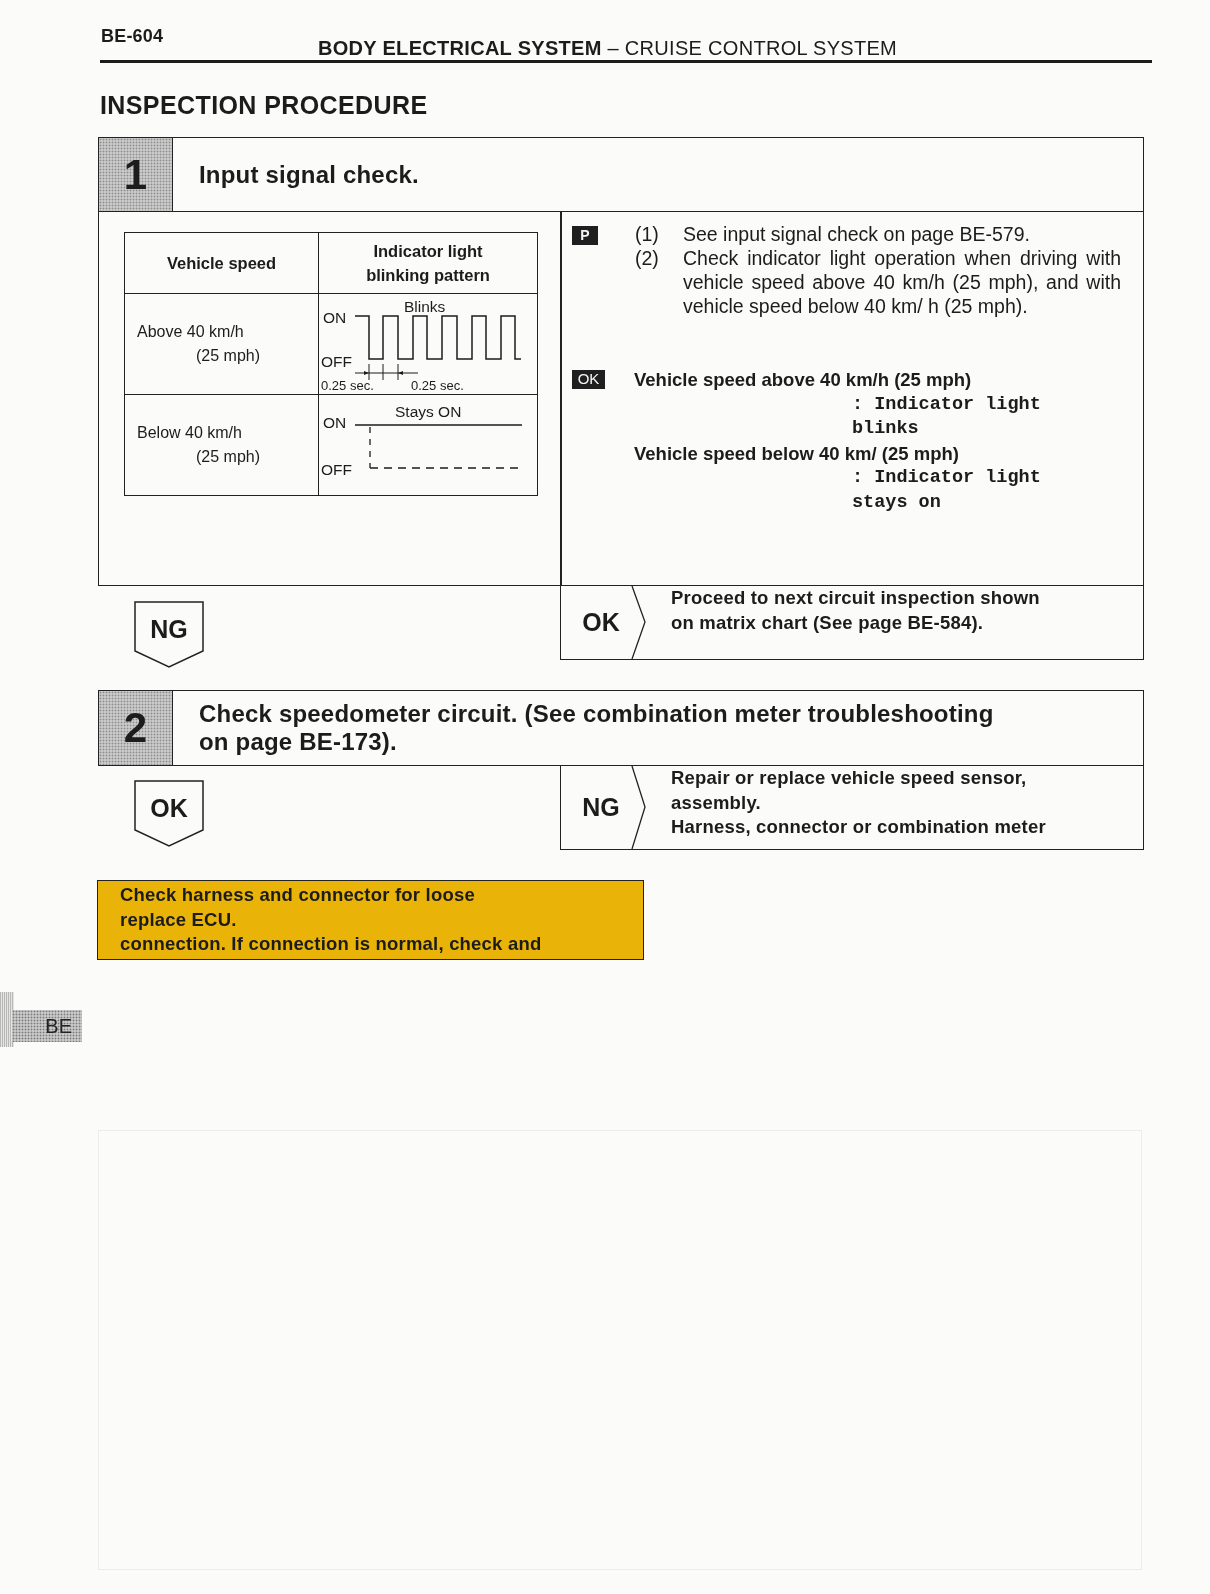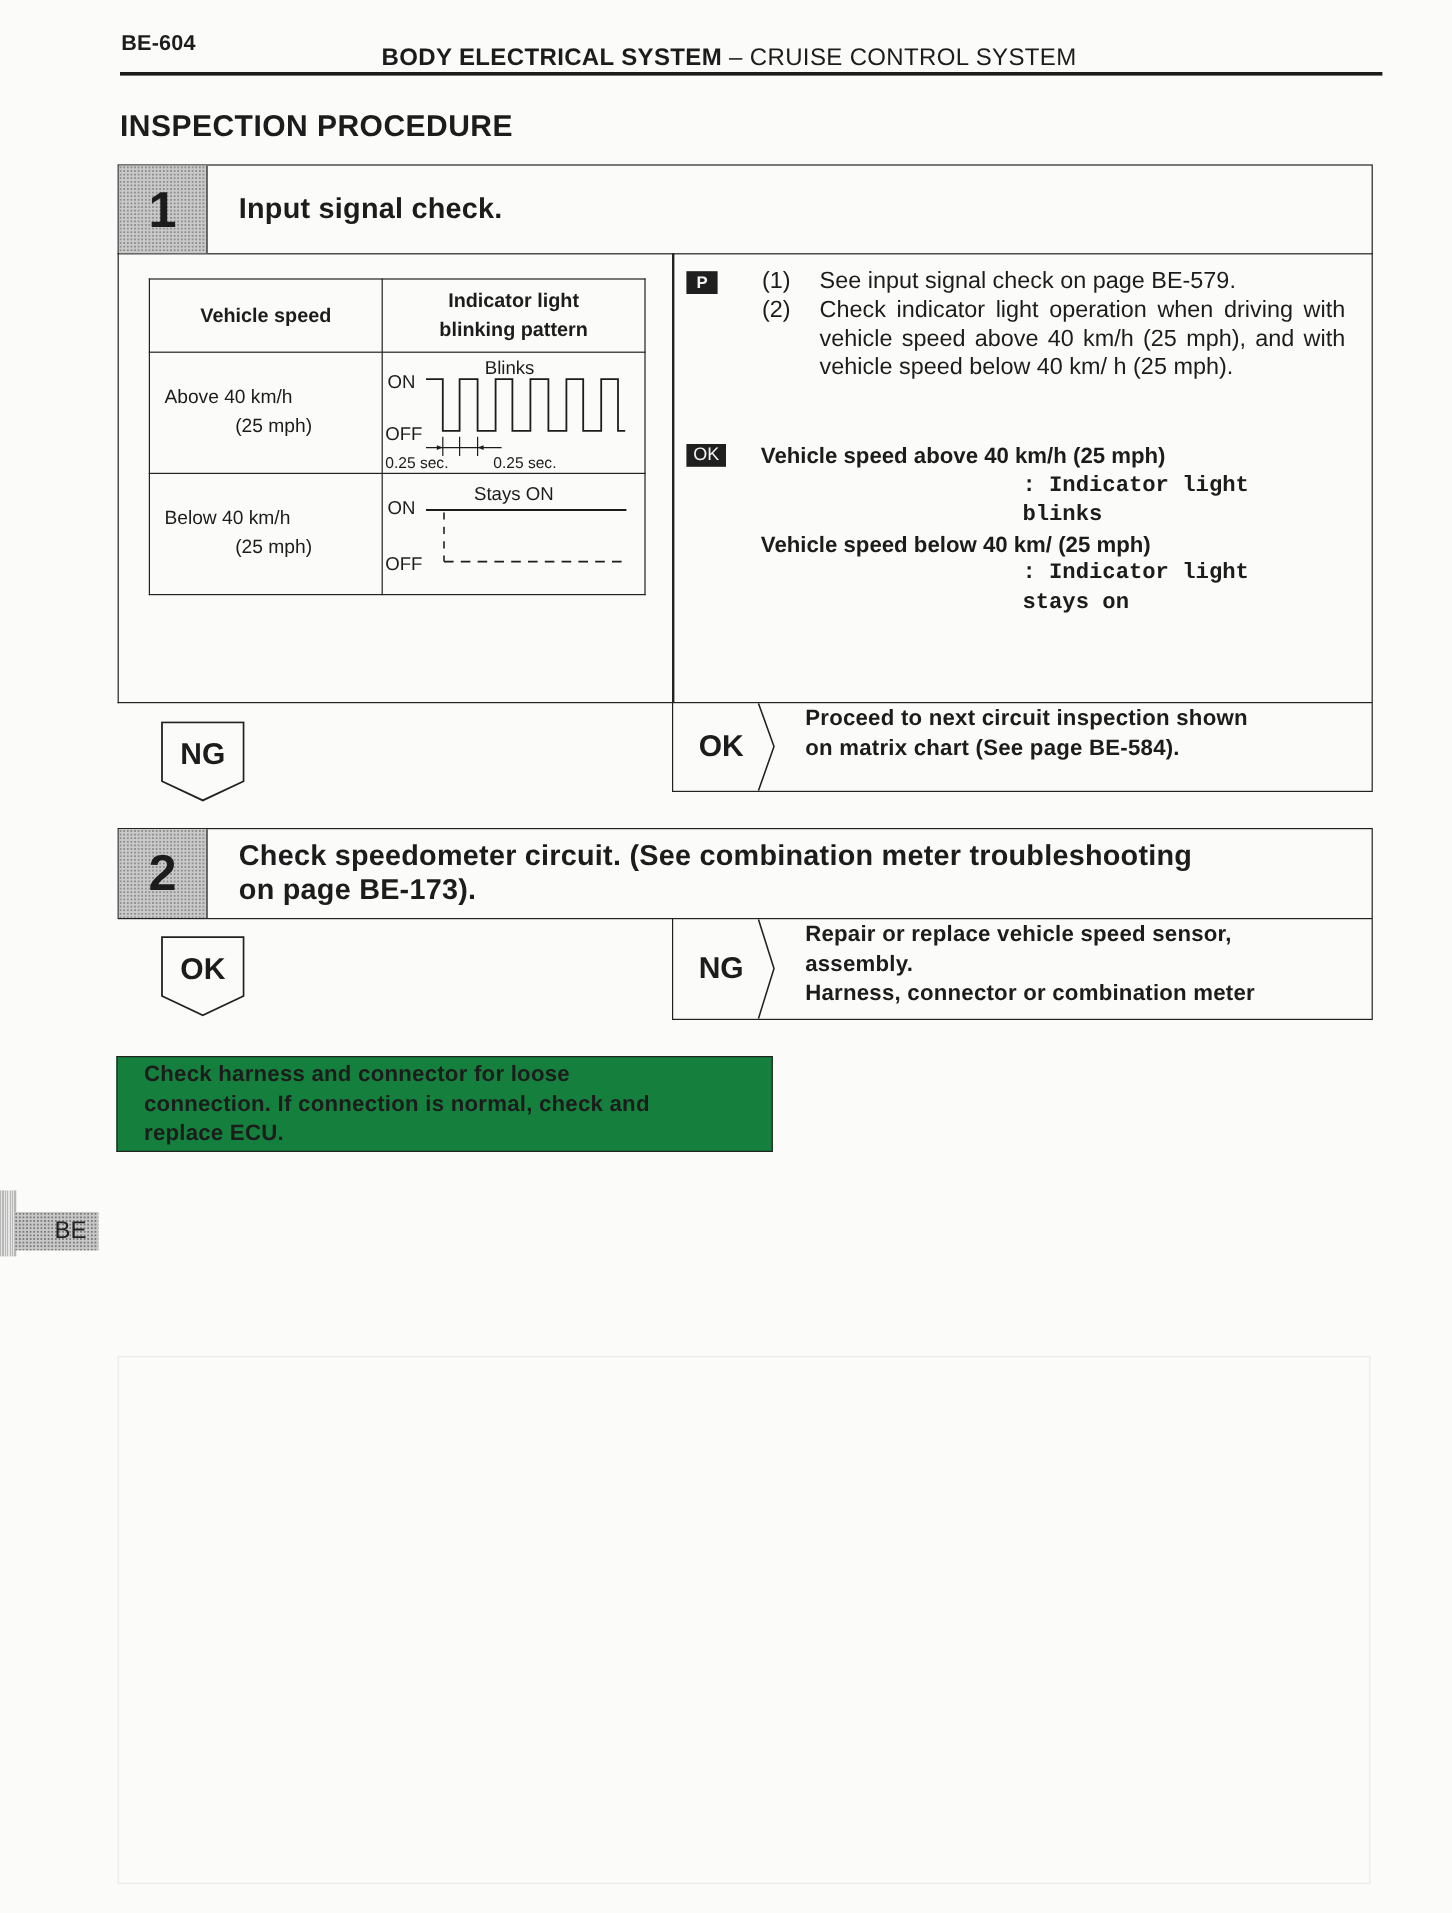--- a/index.html
+++ b/index.html
@@ -51,21 +51,21 @@
   .result-box { border: 1.5px solid #222; display: flex; background: #fbfbf9; }
   .result-code { width: 80px; flex: none; font-size: 25px; font-weight: bold; display: flex; align-items: center; justify-content: center; position: relative; }
   .result-text { font-size: 18.5px; font-weight: bold; line-height: 24.5px; padding-left: 30px; display: flex; letter-spacing: 0.2px; }
   .chev { position: absolute; right: -6px; top: 0; }
 
   
   .down-tag { width: 70px; height: 66px; }
   .down-tag span { position: absolute; left: 0; top: 14px; width: 70px; text-align: center; font-size: 25px; font-weight: bold; }
 
   
-  .final-box { left: 97px; top: 880px; width: 547px; height: 80px; border: 1.5px solid #222; padding: 2px 0 0 22px; font-size: 18.5px; font-weight: bold; line-height: 24.5px; letter-spacing: 0.2px; background: #15803d; }
+  .final-box { left: 97px; top: 880px; width: 547px; height: 80px; border: 1.5px solid #222; padding: 2px 0 0 22px; font-size: 18.5px; font-weight: bold; line-height: 24.5px; letter-spacing: 0.2px; background: #eab308; }
 
   
   .be-tab { left: 12px; top: 1010px; width: 70px; height: 32px; color: #222; font-size: 20px;
             background-color: #c8c8c8;
             background-image: radial-gradient(#7a7a7a 0.8px, transparent 1.1px);
             background-size: 3px 3px;
             display: flex; align-items: center; justify-content: flex-end; padding-right: 10px; }
   .be-edge { left: 0; top: 992px; width: 14px; height: 55px;
              background: repeating-linear-gradient(90deg, #9a9a9a 0 1px, #dcdcdc 1px 2px); opacity: .7; }
 
@@ -213,18 +213,18 @@
     <div>
       <div>Repair or replace vehicle speed sensor,</div>
       <div>assembly.</div>
       <div>Harness, connector or combination meter</div>
     </div>
   </div>
 </div>
 
 <div class="abs final-box">
   <div>Check harness and connector for loose</div>
+  <div>replace ECU.</div>
   <div>connection. If connection is normal, check and</div>
-  <div>replace ECU.</div>
 </div>
 
 <div class="abs be-edge"></div>
 <div class="abs be-tab">BE</div>
 
 </body></html>

